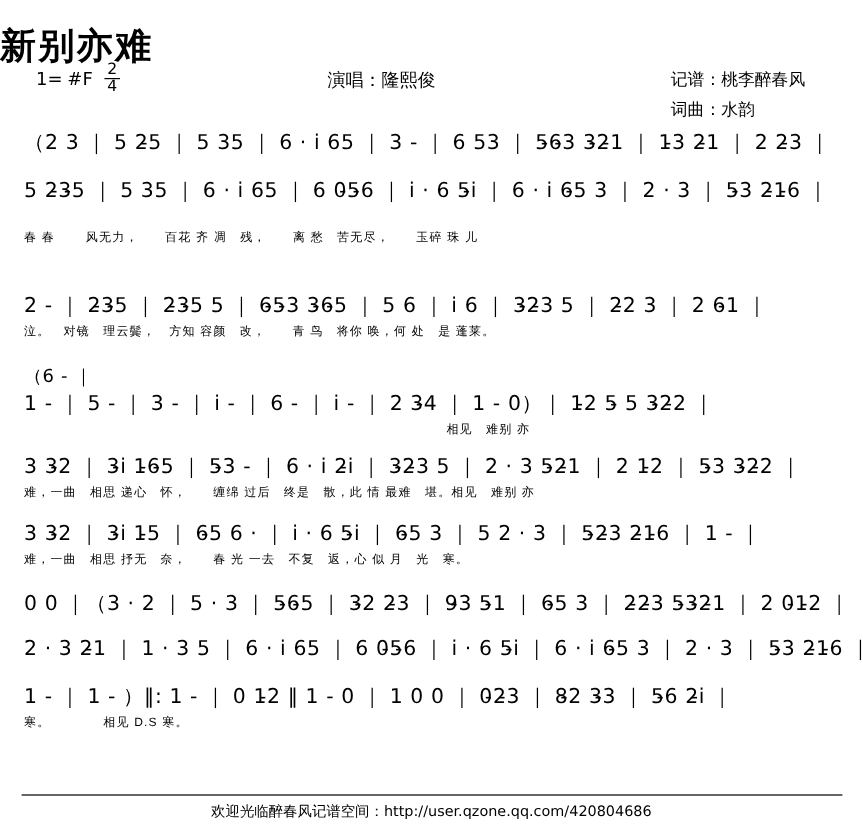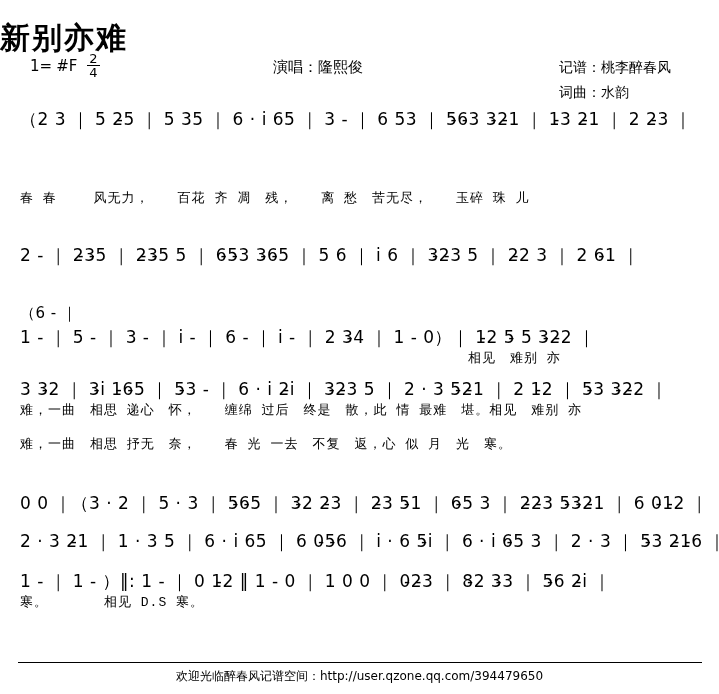--- a/index.html
+++ b/index.html
@@ -90,24 +90,24 @@
     font-family: "DejaVu Sans", "Liberation Sans", sans-serif;
     margin-left: 12px;
   }
   .notes {
     font-size: 17px;
     letter-spacing: 0.5px;
     white-space: nowrap;
     line-height: 22px;
   }
   .lyrics {
-    font-size: 13px;
+    font-size: 10px;
     white-space: nowrap;
     line-height: 18px;
-    font-family: Liberation Mono, monospace;
+    font-family: Liberation Sans, sans-serif;
     margin-top: 2px;
     letter-spacing: 1px;
   }
   .small-pickup {
     font-size: 15px;
   }
 
   
   .footer-rule {
     position: absolute;
@@ -149,59 +149,65 @@
       <span class="num">2</span>
       <span class="den">4</span>
     </span>
   </div>
 
   <div class="line" style="top:108px;">
     <div class="notes">（2 3 ｜ 5 2̵5 ｜ 5 35 ｜ 6 · i 65 ｜ 3 - ｜ 6 53 ｜ 5̵6̵3 3̵2̵1 ｜ 1̵3 2̵1 ｜ 2 2̵3 ｜</div>
     <div class="lyrics"></div>
   </div>
 
+  <div class="line" style="top:148px;">
+    <div class="notes">5 2̵3̵5 ｜ 5 35 ｜ 6 · i 65 ｜ 6 0̵5̵6 ｜ i · 6 5̵i ｜ 6 · i 6̵5 3 ｜ 2 · 3 ｜ 5̵3 2̵1̵6 ｜</div>
+    <div class="lyrics"></div>
+  </div>
 
   <div class="line" style="top:188px;">
     <div class="lyrics">春 春　　 风无力，　　百花 齐 凋　残，　　离 愁　苦无尽，　　玉碎 珠 儿</div>
   </div>
 
   <div class="line" style="top:244px;">
     <div class="notes">2 - ｜ 2̵3̵5 ｜ 2̵3̵5 5 ｜ 6̵5̵3 3̵6̵5 ｜ 5 6 ｜ i 6 ｜ 3̵2̵3 5 ｜ 2̵2 3 ｜ 2 6̵1 ｜</div>
+    <div class="lyrics">泣。　对镜　理云鬓，　方知 容颜　改，　　青 鸟　将你 唤，何 处　是 蓬莱。</div>
   </div>
 
   <div class="line" style="top:302px;">
     <div class="notes small-pickup">（6 - ｜</div>
   </div>
 
   <div class="line" style="top:326px;">
     <div class="notes">1 - ｜ 5 - ｜ 3 - ｜ i - ｜ 6 - ｜ i - ｜ 2 3̵4 ｜ 1 - 0）｜ 1̵2 5̵ 5 3̵2̵2 ｜</div>
     <div class="lyrics">　　　　　　　　　　　　　　　　　　　　　　　　　　　　　　　　相见　难别 亦</div>
   </div>
 
   <div class="line" style="top:378px;">
     <div class="notes">3 3̵2 ｜ 3̵i 1̵6̵5 ｜ 5̵3 - ｜ 6 · i 2̵i ｜ 3̵2̵3 5 ｜ 2 · 3 5̵2̵1 ｜ 2 1̵2 ｜ 5̵3 3̵2̵2 ｜</div>
     <div class="lyrics">难，一曲　相思 递心　怀，　　缠绵 过后　终是　散，此 情 最难　堪。相见　难别 亦</div>
   </div>
 
   <div class="line" style="top:434px;">
+    <div class="notes">3 3̵2 ｜ 3̵i 1̵5 ｜ 6̵5 6 · ｜ i · 6 5̵i ｜ 6̵5 3 ｜ 5 2 · 3 ｜ 5̵2̵3 2̵1̵6 ｜ 1 - ｜</div>
     <div class="lyrics">难，一曲　相思 抒无　奈，　　春 光 一去　不复　返，心 似 月　光　寒。</div>
   </div>
 
   <div class="line" style="top:492px;">
-    <div class="notes">0 0 ｜（3 · 2 ｜ 5 · 3 ｜ 5̵6̵5 ｜ 3̵2 2̵3 ｜ 2̵3 5̵1 ｜ 6̵5 3 ｜ 2̵2̵3 5̵3̵2̵1 ｜ 6 0̵1̵2 ｜</div>
+    <div class="notes">0 0 ｜（3 · 2 ｜ 5 · 3 ｜ 5̵6̵5 ｜ 3̵2 2̵3 ｜ 9̵3 5̵1 ｜ 6̵5 3 ｜ 2̵2̵3 5̵3̵2̵1 ｜ 2 0̵1̵2 ｜</div>
     <div class="lyrics"></div>
   </div>
 
   <div class="line" style="top:530px;">
     <div class="notes">2 · 3 2̵1 ｜ 1 · 3 5 ｜ 6 · i 65 ｜ 6 0̵5̵6 ｜ i · 6 5̵i ｜ 6 · i 6̵5 3 ｜ 2 · 3 ｜ 5̵3 2̵1̵6 ｜</div>
     <div class="lyrics"></div>
   </div>
 
   <div class="line" style="top:570px;">
     <div class="notes">1 -  ｜ 1 - ）‖: 1 -  ｜ 0 1̵2 ‖ 1 - 0 ｜ 1 0 0 ｜ 0̵2̵3 ｜ 8̵2 3̵3 ｜ 5̵6 2̵i ｜</div>
     <div class="lyrics">寒。　　　　相见 D.S 寒。</div>
   </div>
 
 
   <div class="footer-rule"></div>
-  <div class="footer">欢迎光临醉春风记谱空间：http://user.qzone.qq.com/394479650</div>
+  <div class="footer">欢迎光临醉春风记谱空间：http://user.qzone.qq.com/420804686</div>
 
 </div>
 
 </body></html>

